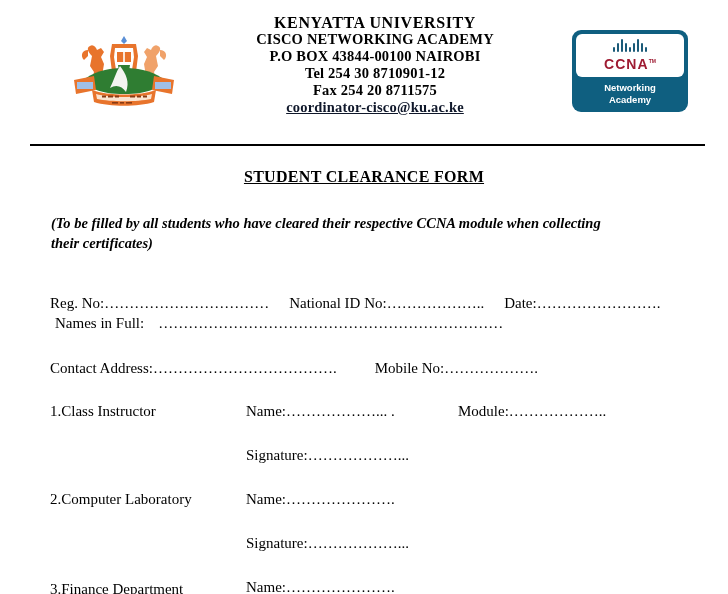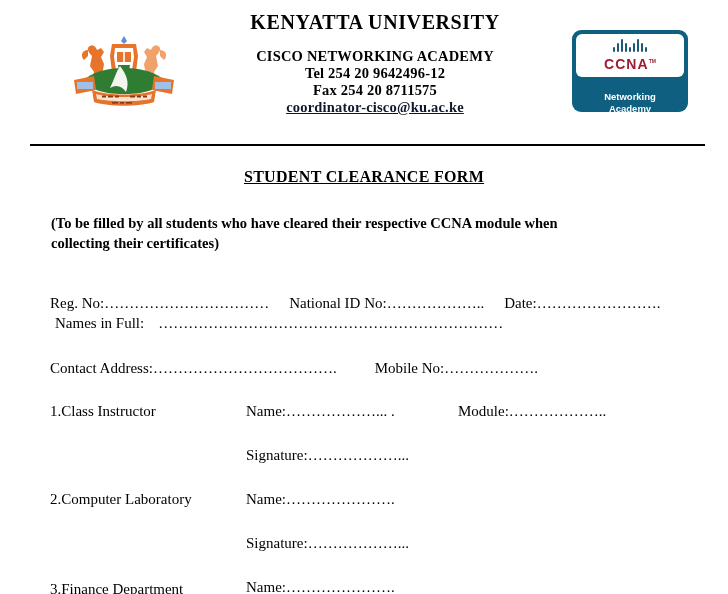--- a/index.html
+++ b/index.html
@@ -36,23 +36,22 @@
     top: 14px;
     width: 370px;
     text-align: center;
     font-family: "Liberation Serif", "DejaVu Serif", serif;
     font-weight: bold;
     font-size: 14.5px;
     line-height: 17px;
     letter-spacing: 0.2px;
   }
   .header-text .uni-name {
-    font-size: 20px;
+    font-size: 16px;
     letter-spacing: 0.6px;
-    margin-bottom: 17px;
   }
   .header-text .line { white-space: nowrap; }
   .header-text .email {
     color: #0f172a;
     text-decoration: underline;
     font-weight: bold;
     font-size: 14.5px;
   }
 
   
@@ -106,21 +105,21 @@
     letter-spacing: 0;
     vertical-align: super;
   }
   .cisco-sub {
     font-family: "Liberation Sans", "DejaVu Sans", sans-serif;
     font-weight: bold;
     font-size: 9.5px;
     color: #ffffff;
     text-align: center;
     line-height: 11.5px;
-    margin-top: 14px;
+    margin-top: 5px;
   }
 
   
   .divider {
     position: absolute;
     left: 30px;
     top: 144px;
     width: 675px;
     height: 2px;
     background: #000000;
@@ -142,20 +141,21 @@
     text-decoration: underline;
     margin-top: 18px;
   }
 
   .instruction {
     font-weight: bold;
     font-size: 14.5px;
     line-height: 20px;
     margin: 27px 0 0 51px;
     width: 560px;
+    font-style: italic;
   }
 
   .field-block { margin-top: 38px; }
 
   .field-row {
     font-size: 15px;
     line-height: 20px;
     white-space: nowrap;
     position: relative;
   }
@@ -241,21 +241,22 @@
         <rect x="44" y="76" width="6" height="1.6"></rect>
           <rect x="52" y="76" width="4" height="1.6"></rect>
         <rect x="58" y="76" width="6" height="1.6"></rect>
       </g>
     </svg>
   </div>
 
   <div class="header-text">
     <div class="uni-name line">KENYATTA UNIVERSITY</div>
     <div class="line">CISCO NETWORKING ACADEMY</div>
-    <div class="line">Tel 254 20 9642496-12</div>
+    <div class="line">P.O BOX 43844-00100 NAIROBI</div>
+    <div class="line">Tel 254 30 8710901-12</div>
     <div class="line">Fax 254 20 8711575</div>
     <div class="line"><span class="email">coordinator-cisco@ku.ac.ke</span></div>
   </div>
 
   <div class="cisco-logo">
     <div class="white-box">
       <div class="cisco-bars">
         <i class="s"></i>
           <i class="m"></i>
           <i class="l"></i>

